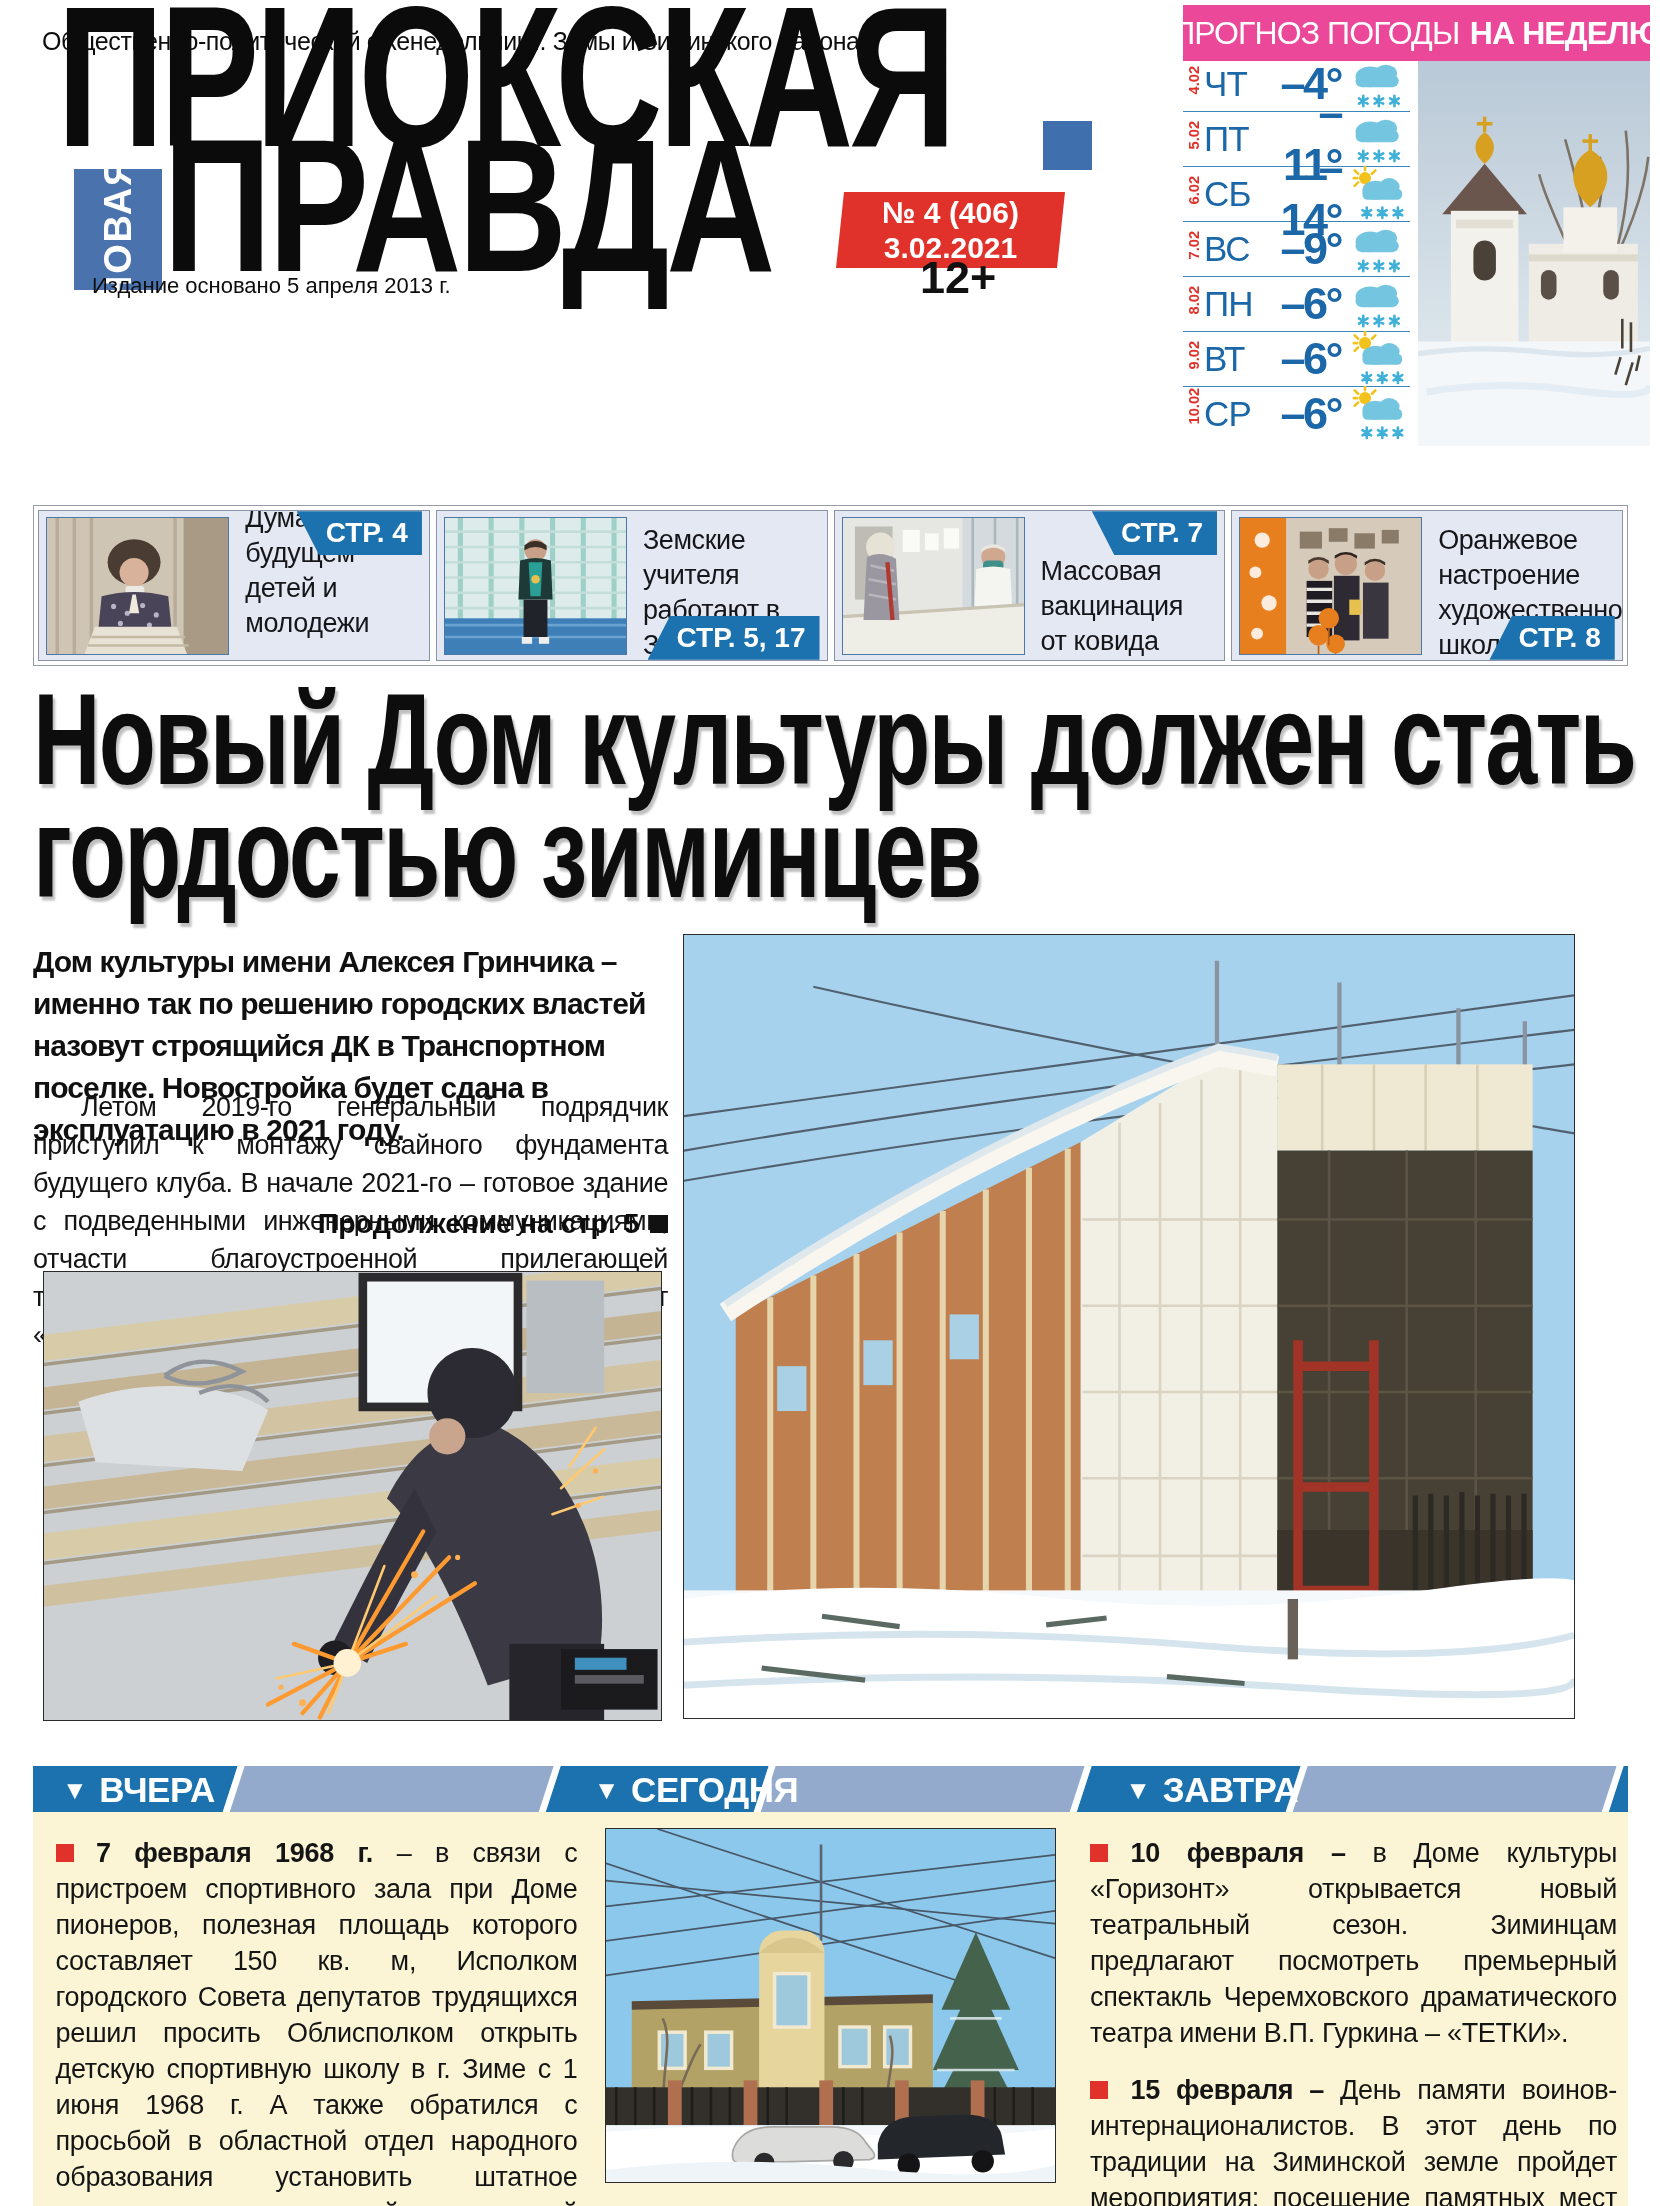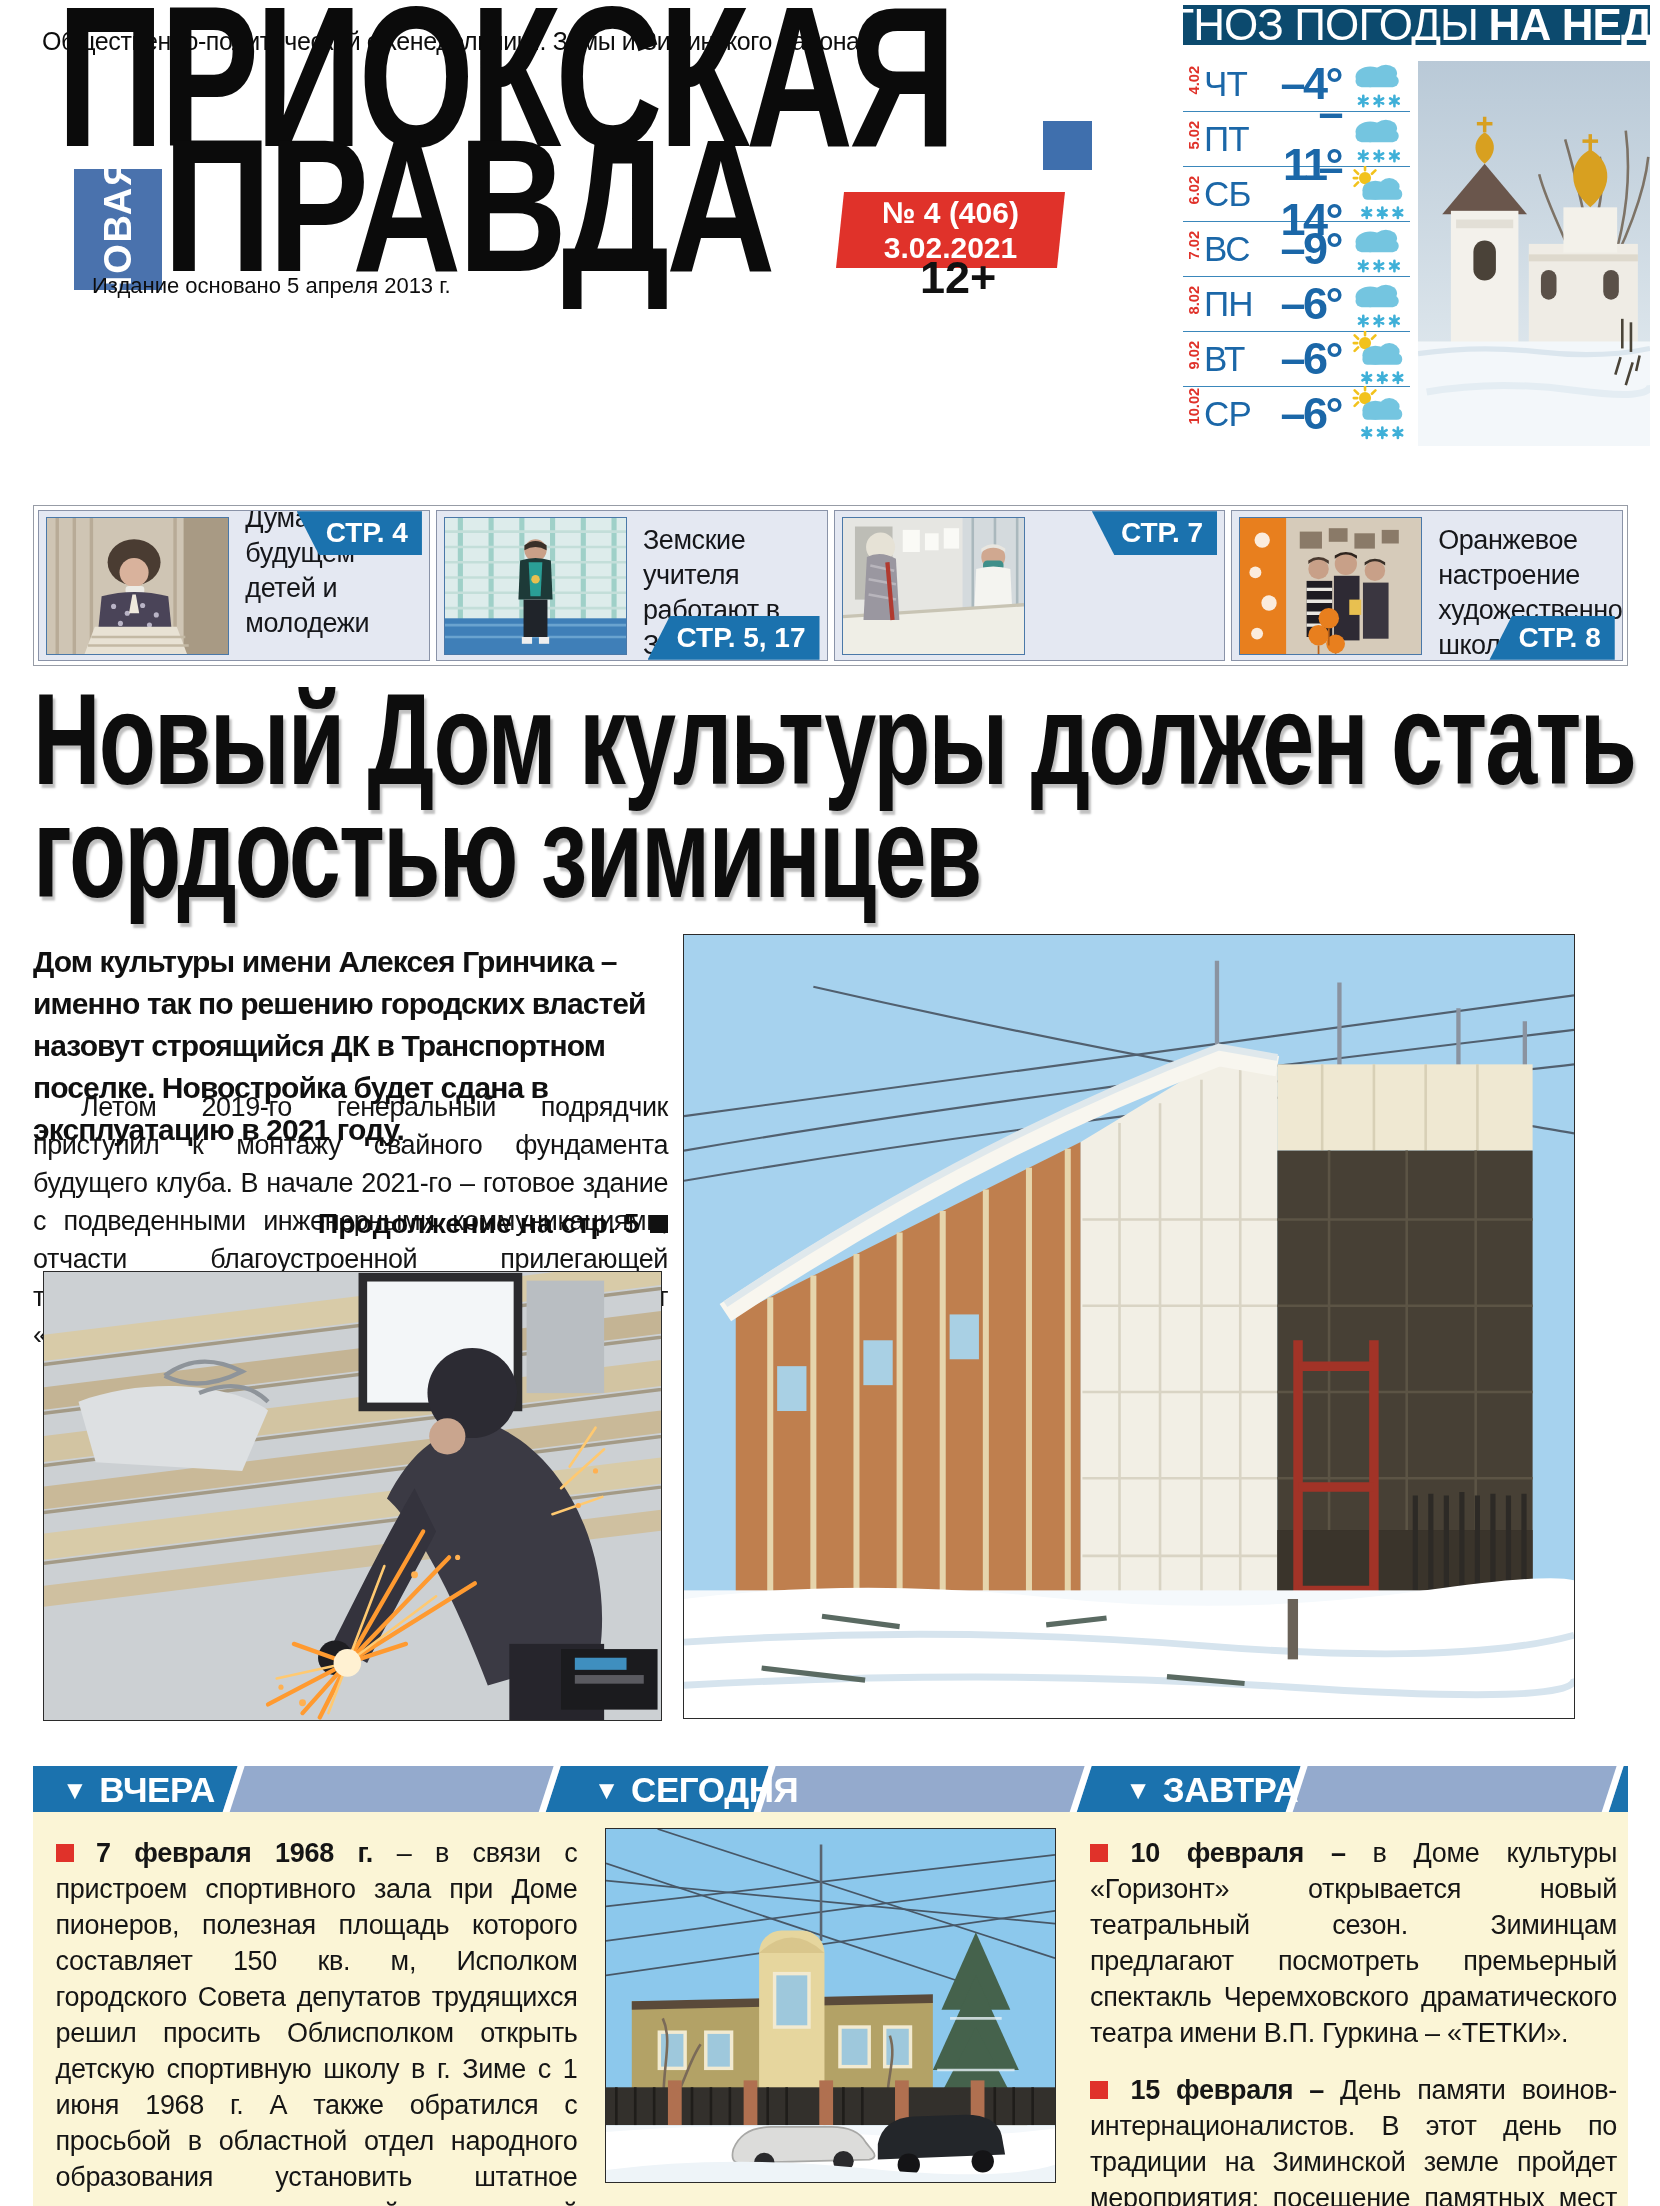--- a/index.html
+++ b/index.html
@@ -2,22 +2,22 @@
 <html style="font-size:14px"><head>
 <meta charset="utf-8">
 <style>
   html,body{margin:0;padding:0;background:#e9e9e9;}
   #page{position:relative;width:1660px;height:2207px;background:#ffffff;margin:0 auto;overflow:hidden;
         font-family:"Liberation Sans",sans-serif;color:#111;}
   .abs{position:absolute;}
 
   
   .strapline{left:42px;top:7px;font-size:25px;letter-spacing:-0.4px;color:#0d0d0d;margin-top:20px;}
-  .weather-banner{left:1183px;top:5.2px;width:467px;height:40px;background:#0c4a6e;color:#fff;
-     display:flex;align-items:center;justify-content:center;font-size:44px;letter-spacing:-0.9px;white-space:nowrap;}
+  .weather-banner{left:1183px;top:5.2px;width:467px;height:56px;background:#ec4899;color:#fff;
+     display:flex;align-items:center;justify-content:center;font-size:32px;letter-spacing:-0.9px;white-space:nowrap;}
   .weather-banner .wb-bold{font-weight:bold;margin-left:10.4px;}
 
   
   .mast1{left:57px;top:-24px;font-size:201px;font-weight:bold;letter-spacing:-5.2px;
      transform:scaleX(0.74);transform-origin:left top;white-space:nowrap;color:#0b0b0b;line-height:1;}
   .mast-dot{left:1043px;top:121px;width:49px;height:49px;background:#3f6fad;}
   .novaya-box{left:74px;top:169px;width:88px;height:121px;background:#4a72ad;}
   .novaya-box span{position:absolute;left:50%;top:50%;transform:translate(-50%,-50%) rotate(-90deg);
      color:#fff;font-weight:bold;font-size:38px;letter-spacing:1.7px;white-space:nowrap;}
   .mast2{left:163px;top:111px;font-size:189px;font-weight:bold;letter-spacing:-4.3px;
@@ -396,20 +396,21 @@
         <path d="M156,60 Q176,54 196,60 L198,104 L154,104 Z" fill="#f4f4f0"></path>
         <polygon points="0,116 212,102 212,160 0,160" fill="#efeee6"></polygon>
         <path d="M0,116 L212,102" stroke="#c8c4b4" stroke-width="4"></path>
         <circle cx="44" cy="34" r="17" fill="#e6e2d6"></circle>
         <path d="M28,46 Q44,38 62,48 L66,120 L24,120 Z" fill="#9a97a0"></path>
         <g stroke="#b8b5bc" stroke-width="3">
             <path d="M32,56 L60,62 M30,72 L62,78 M30,90 L62,96"></path>
           </g>
         <path d="M52,52 L58,120" stroke="#b03a30" stroke-width="5"></path>
       </svg>
+      <div class="ttitle mid">Массовая вакцинация от ковида</div>
       <div class="badge tr">СТР. 7</div>
     </div>
     <div class="teaser">
       <svg class="tphoto" viewBox="0 0 212 160" preserveAspectRatio="none">
         <rect width="212" height="160" fill="#d6cbba"></rect>
         <rect x="0" y="0" width="54" height="160" fill="#e87f1e"></rect>
         <g fill="#ffffff" opacity="0.85">
             <circle cx="26" cy="26" r="9"></circle>
             <circle cx="18" cy="64" r="7"></circle>
             <circle cx="34" cy="100" r="9"></circle>

